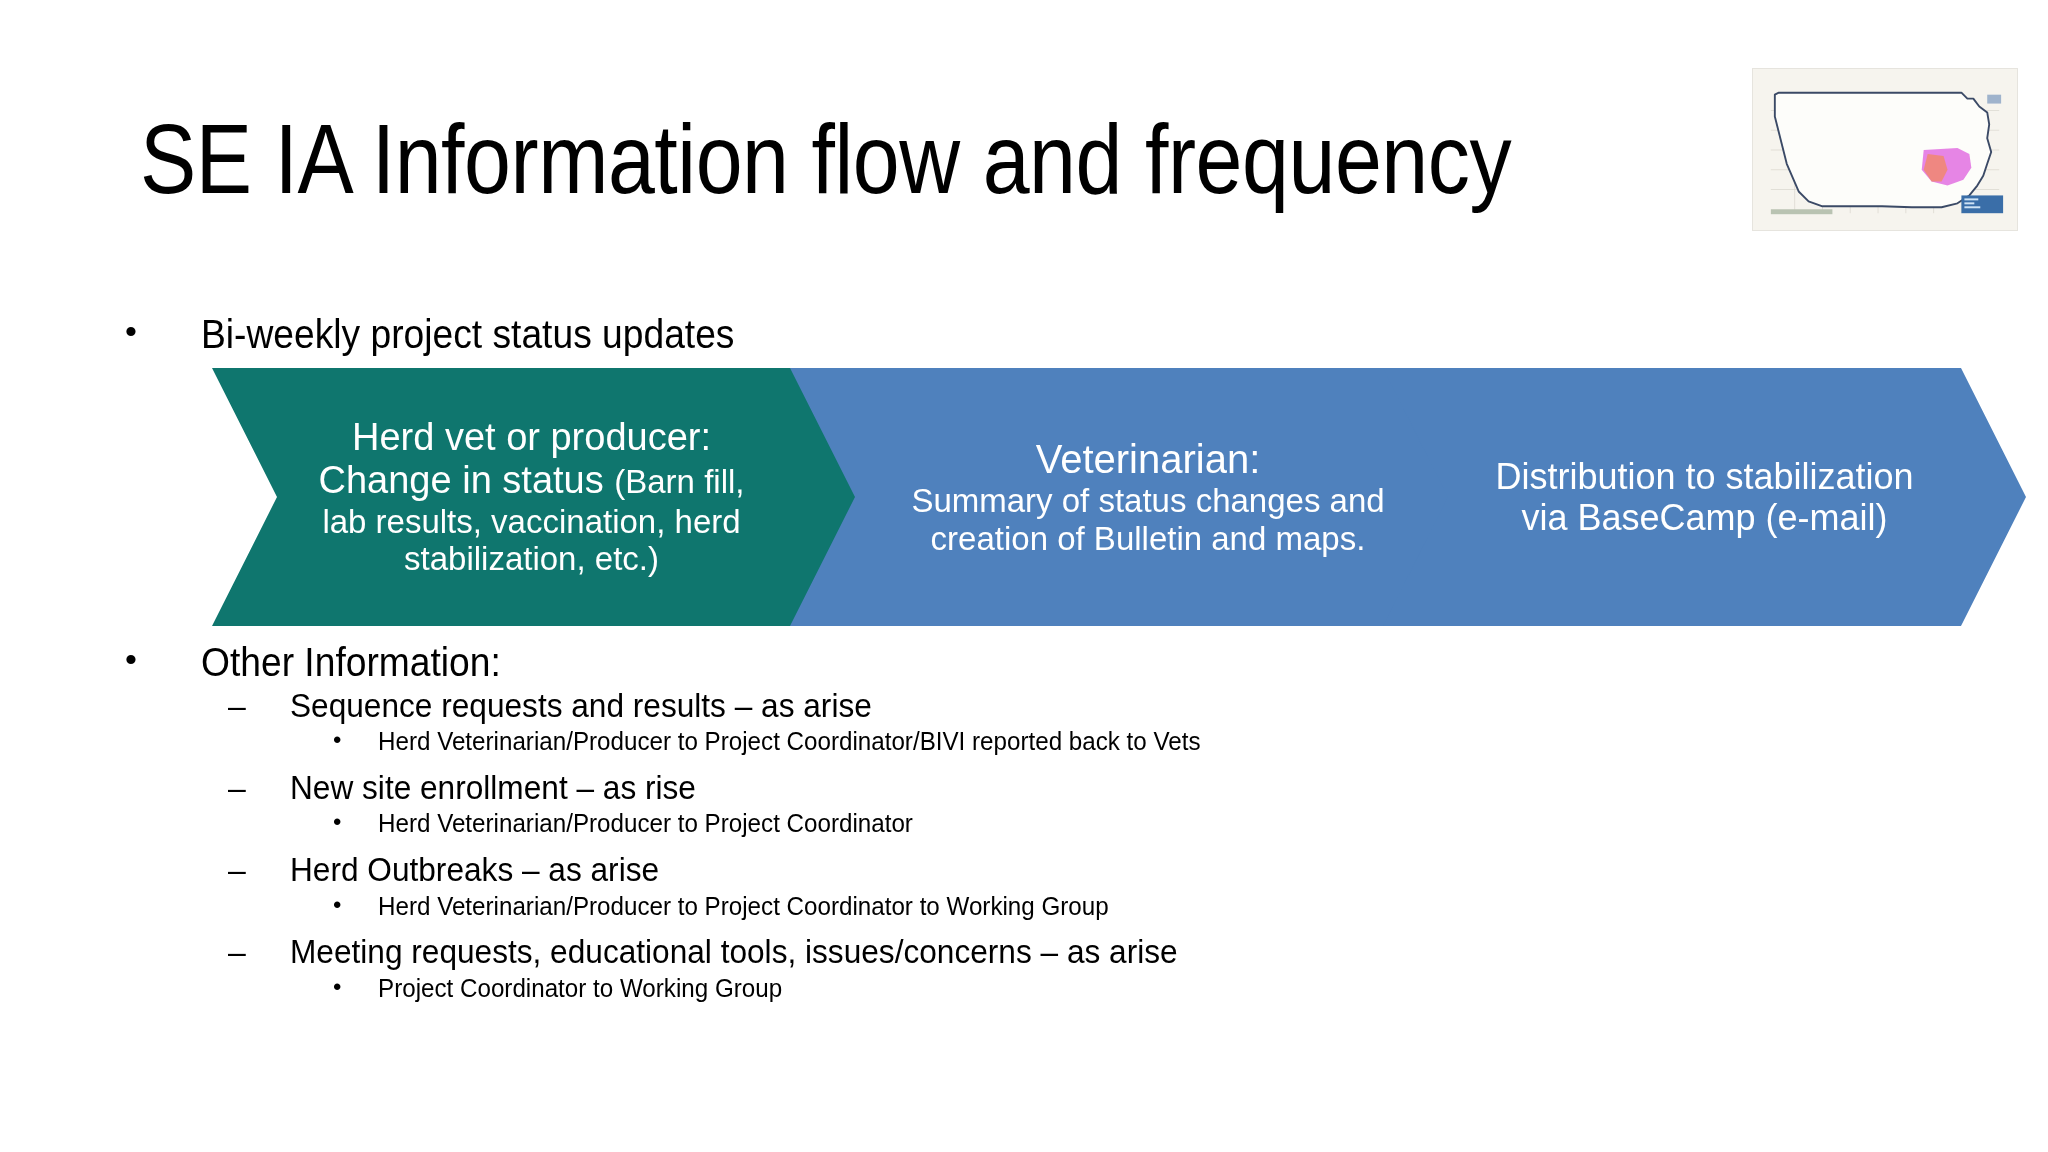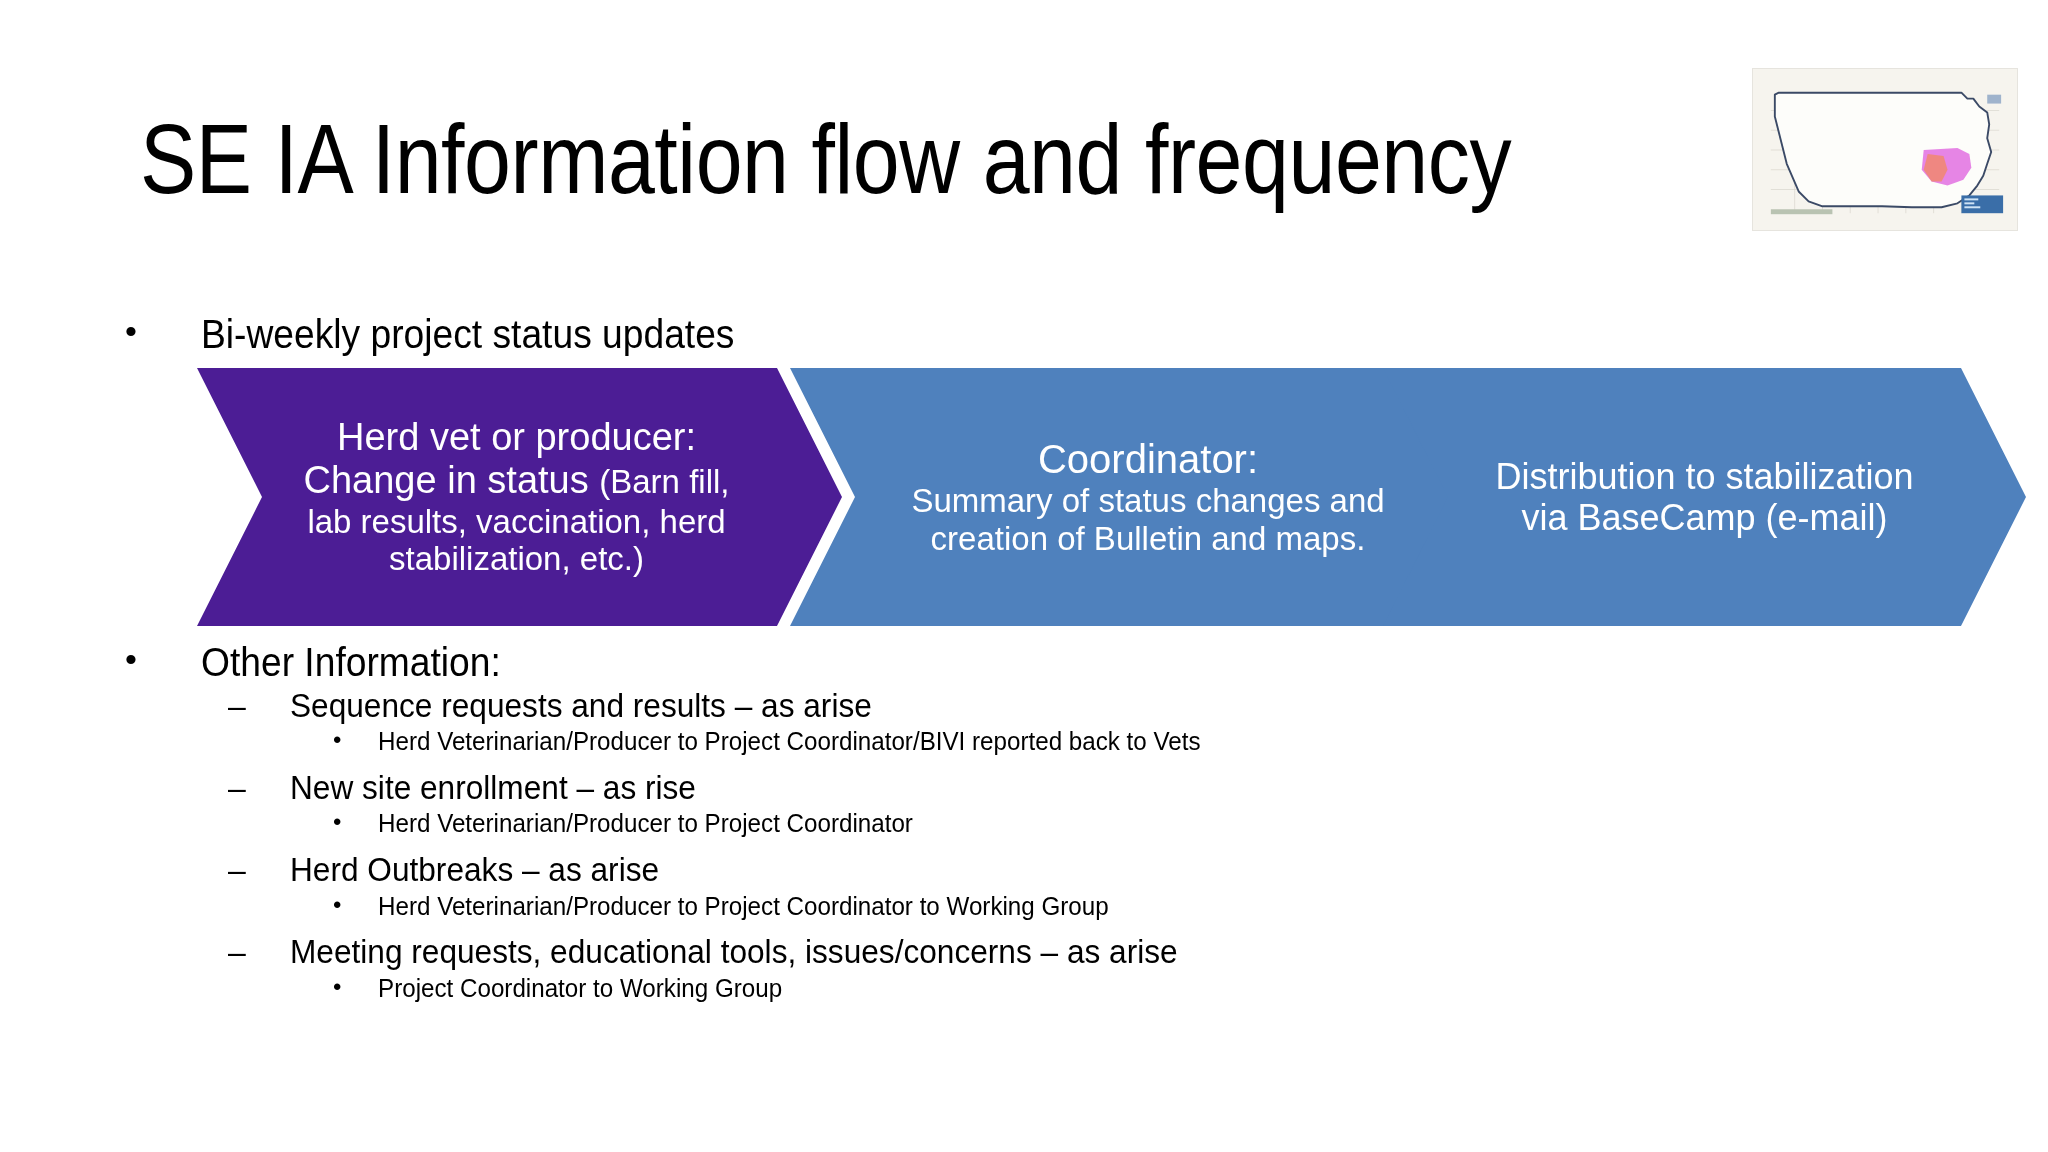--- a/index.html
+++ b/index.html
@@ -126,21 +126,21 @@
   .chevron {
     position: absolute;
     top: 320px;
     height: 258px;
     color: #ffffff;
     box-sizing: border-box;
     display: flex;
     align-items: center;
     justify-content: center;
   }
-  .chev-1 { left: 197px;  width: 645px; background: #4c1d95;
+  .chev-1 { left: 212px;  width: 645px; background: #0f766e;
             clip-path: polygon(0 0, calc(100% - 65px) 0, 100% 50%, calc(100% - 65px) 100%, 0 100%, 65px 50%); }
   .chev-2 { left: 790px;  width: 716px; background: #4F81BD;
             clip-path: polygon(0 0, calc(100% - 65px) 0, 100% 50%, calc(100% - 65px) 100%, 0 100%, 65px 50%); }
   .chev-3 { left: 1383px; width: 643px; background: #4F81BD;
             clip-path: polygon(0 0, calc(100% - 65px) 0, 100% 50%, calc(100% - 65px) 100%, 0 100%, 65px 50%); }
 
   .chev-text {
     text-align: center;
     width: 100%;
     padding: 0 72px;
@@ -200,21 +200,21 @@
   </div>
 
   <div class="chevron chev-1">
     <div class="chev-text">
       <span class="chev-head" style="display:inline;">Herd vet or producer: Change in status </span><span class="chev-inline">(Barn fill, lab results, vaccination, herd stabilization, etc.)</span>
     </div>
   </div>
 
   <div class="chevron chev-2">
     <div class="chev-text">
-      <span class="chev-head">Coordinator:</span>
+      <span class="chev-head">Veterinarian:</span>
       <span class="chev-body">Summary of status changes and creation of Bulletin and maps.</span>
     </div>
   </div>
 
   <div class="chevron chev-3">
     <div class="chev-text">
       <span class="chev-body">Distribution to stabilization via BaseCamp (e-mail)</span>
     </div>
   </div>
 

